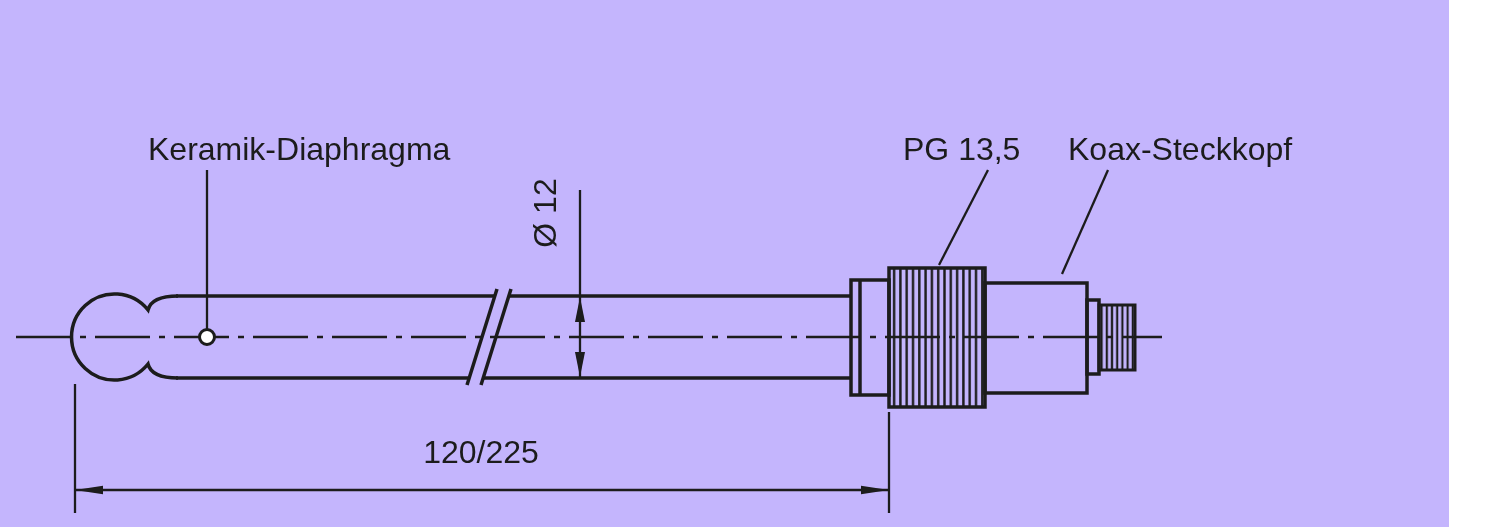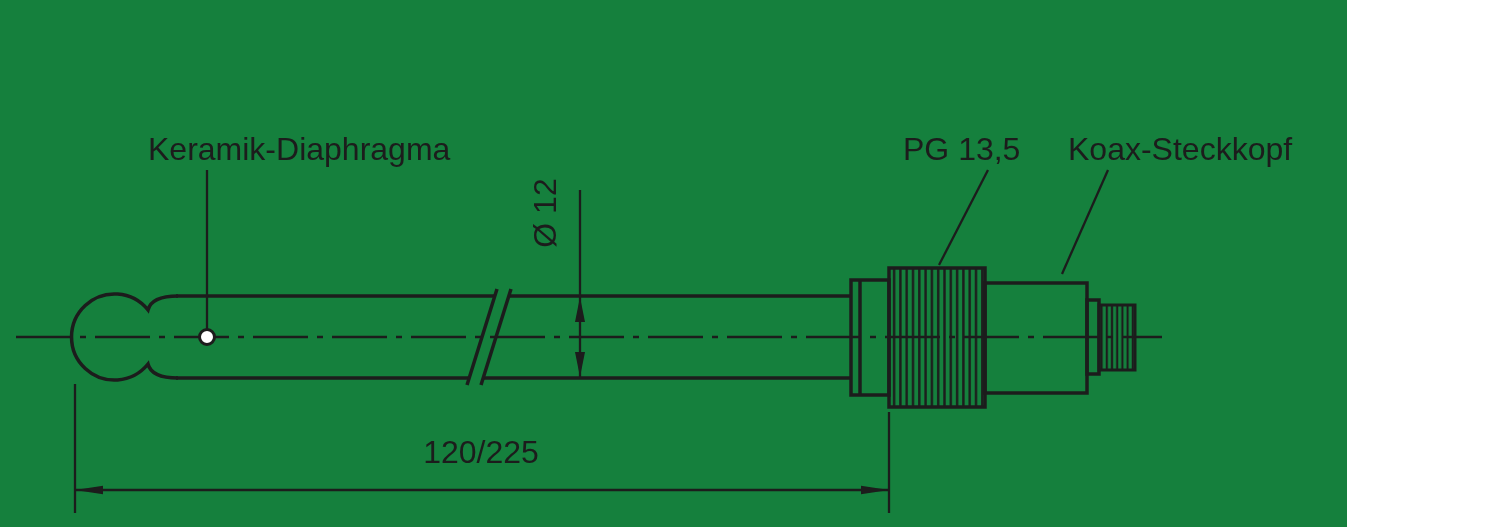--- a/index.html
+++ b/index.html
@@ -1,20 +1,20 @@
 <!DOCTYPE html>
 <html><head>
 <meta charset="utf-8">
 <style>
   html,body{margin:0;padding:0;background:#ffffff;}
   .stage{
     position:relative;
-    width:1347px;
+    width:1449px;
     height:527px;
-    background:#15803d;
+    background:#c4b5fd;
     overflow:hidden;
     font-family:"Liberation Sans", sans-serif;
   }
   svg{display:block;}
   .ln{stroke:#1c1c1c;fill:none;}
   .outline{stroke-width:3.5;}
   .thin{stroke-width:2.3;}
   .center{stroke-width:2.3;stroke-dasharray:55 9 6 9;}
   .arrow{fill:#1c1c1c;stroke:none;}
   text{fill:#1c1c1c;}

